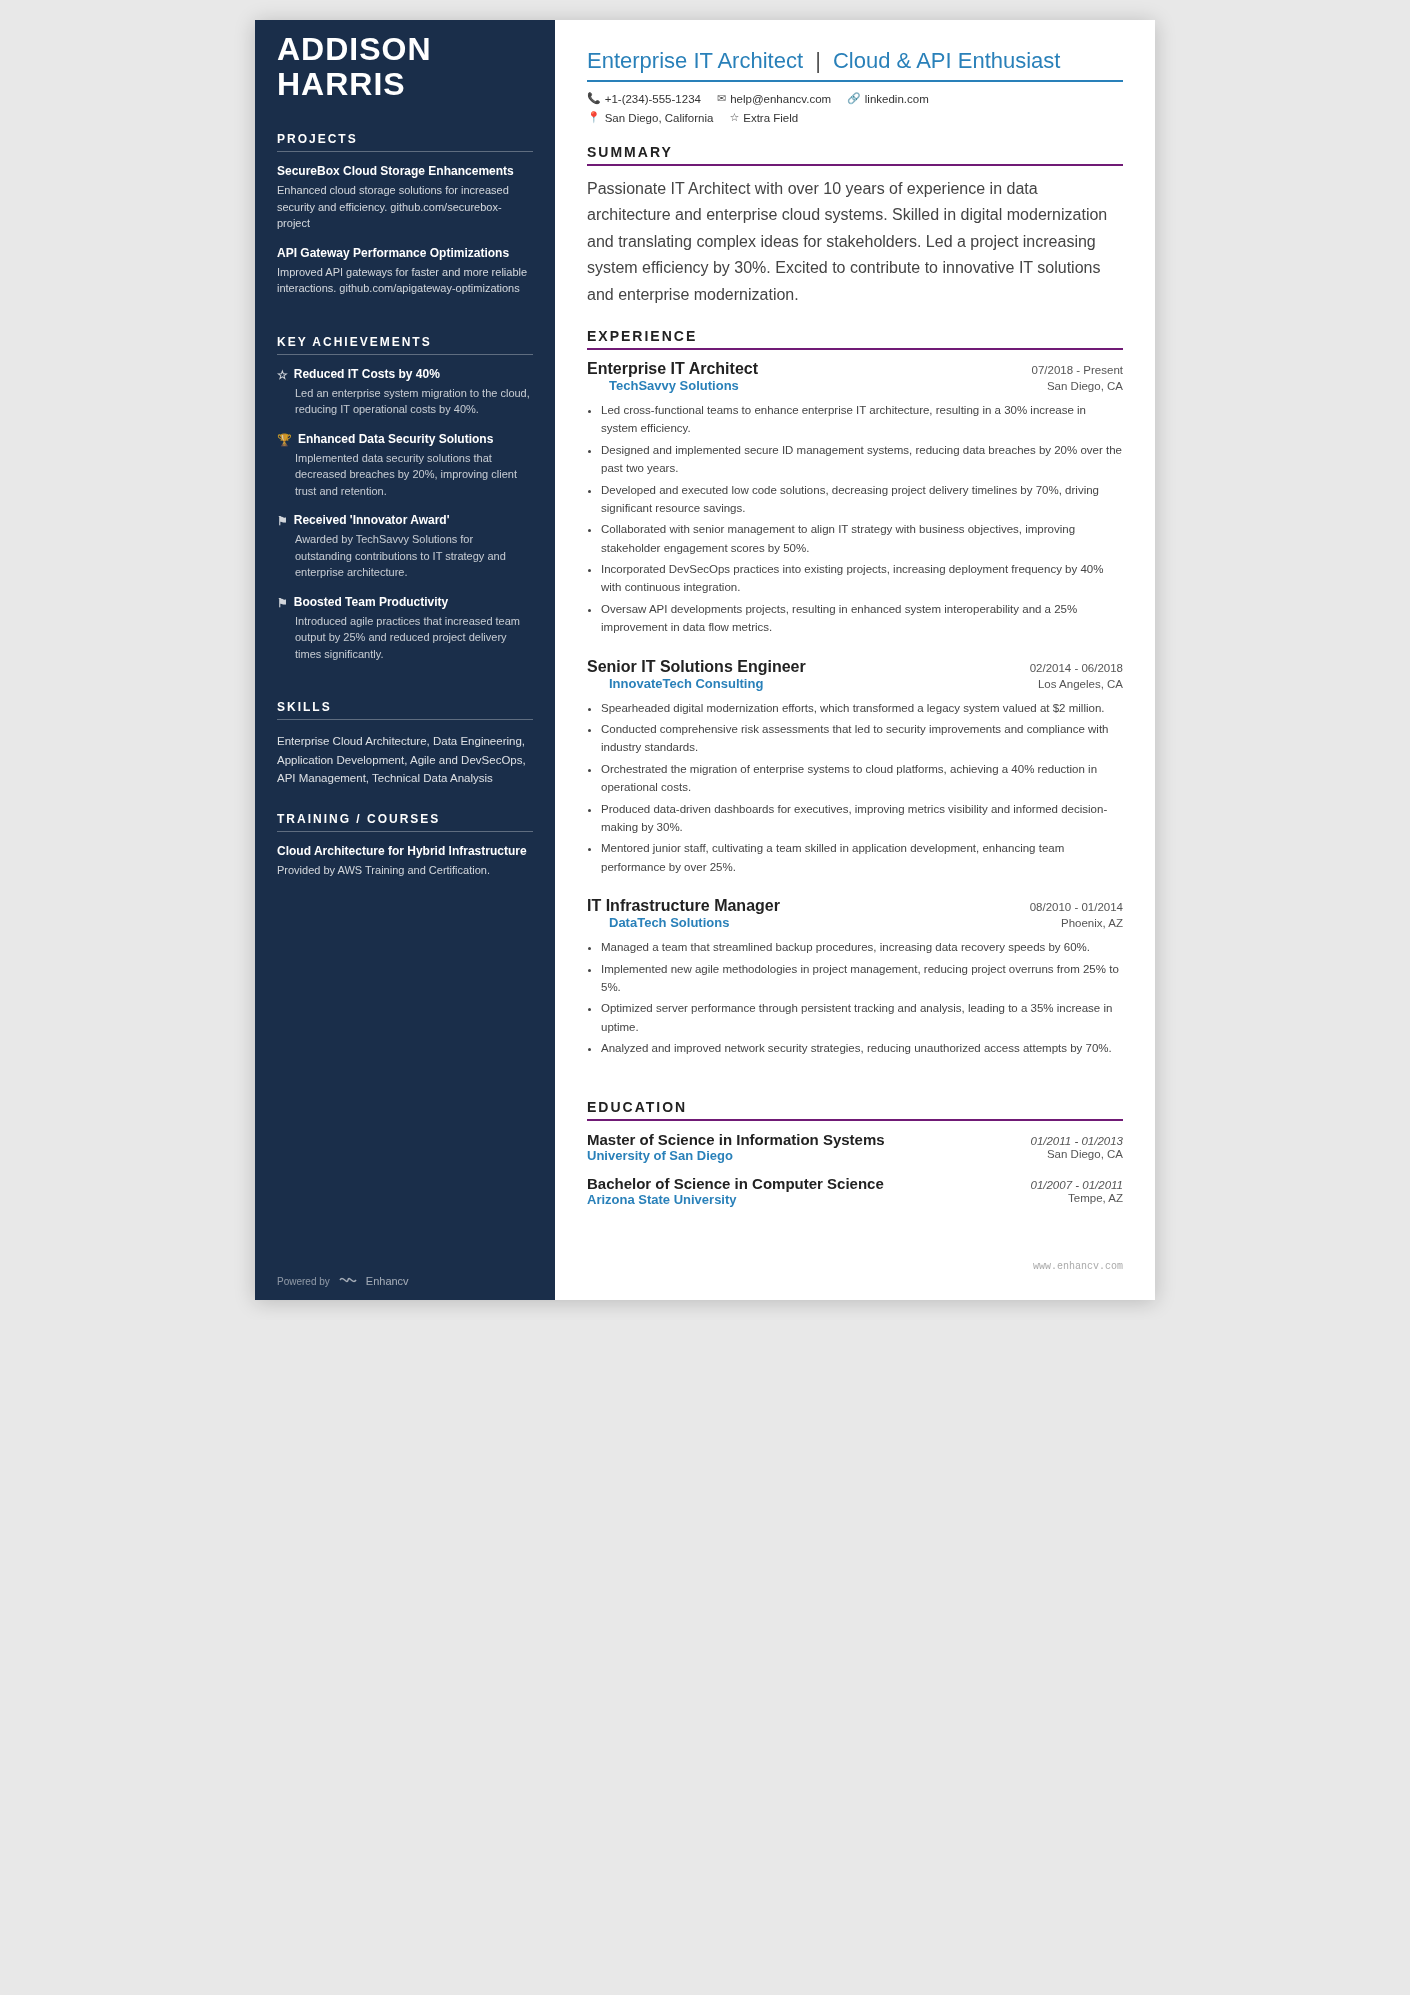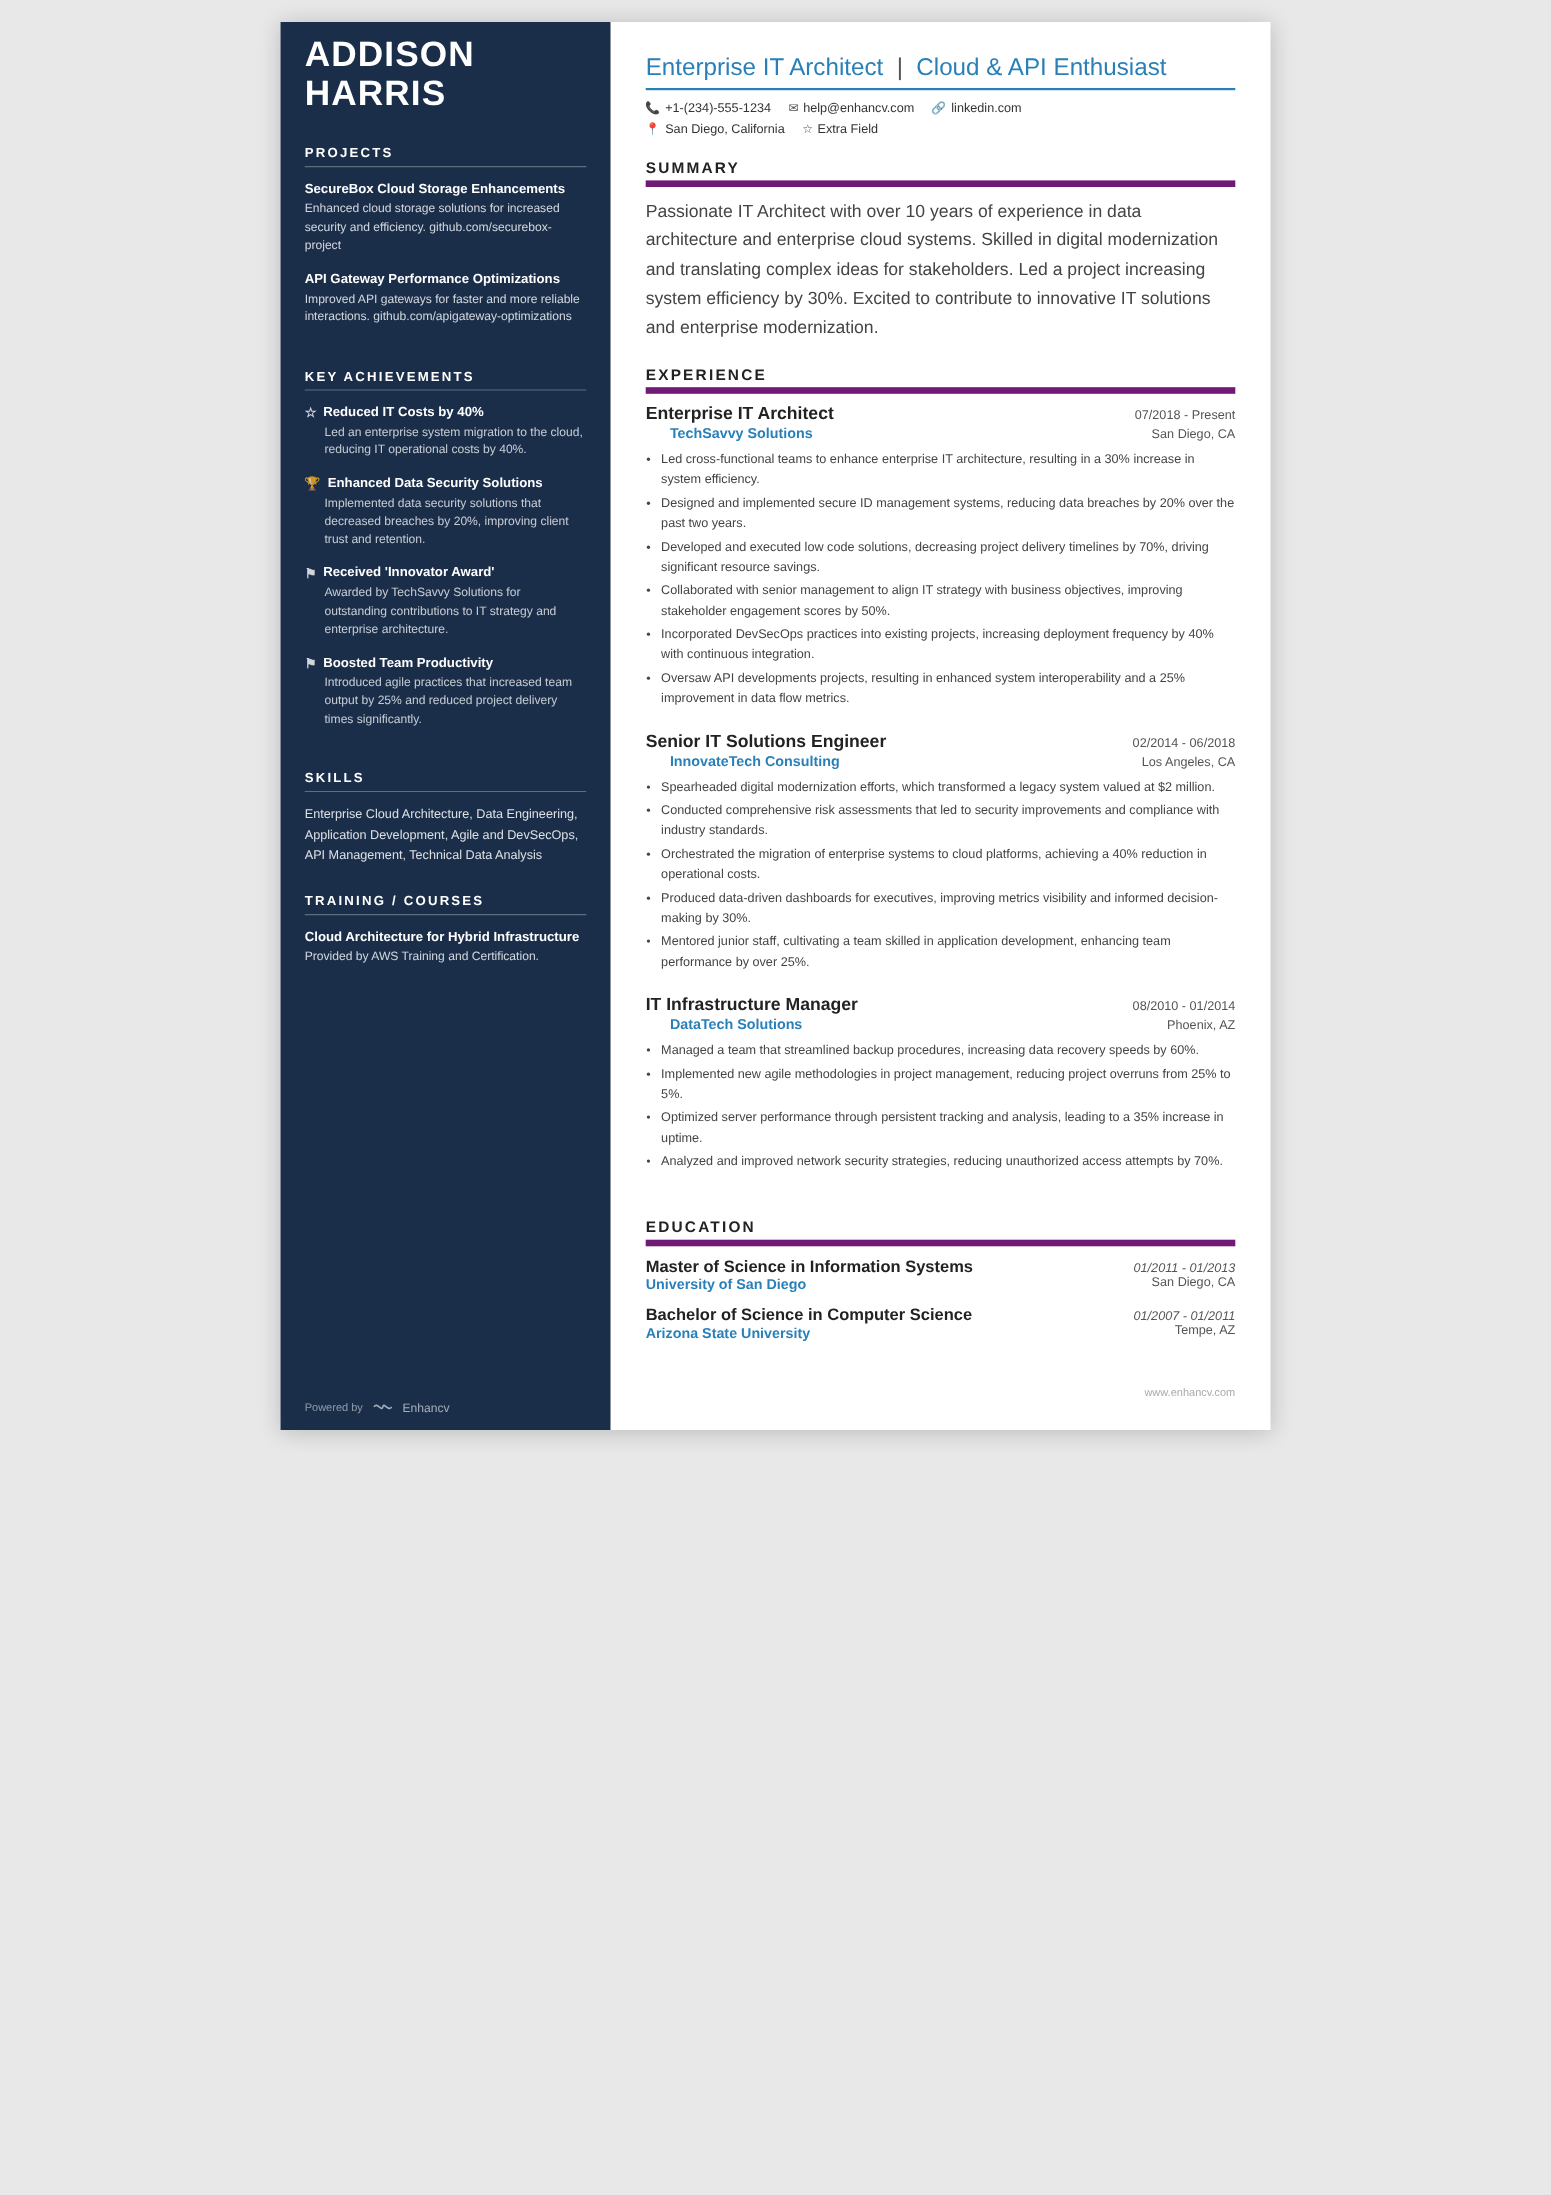--- a/index.html
+++ b/index.html
@@ -154,21 +154,21 @@
     .contact-icon {
       color: #555;
       font-size: 11px;
     }
     .section-title {
       font-size: 14px;
       font-weight: 700;
       text-transform: uppercase;
       letter-spacing: 2px;
       color: #222;
-      border-bottom: 6px solid #701a75;
+      border-bottom: 2px solid #701a75;
       padding-bottom: 4px;
       margin-bottom: 10px;
       margin-top: 20px;
     }
     .summary-text {
       font-size: 16px;
       color: #444;
       line-height: 1.65;
     }
     .exp-item {
@@ -244,20 +244,21 @@
     .edu-school-line {
       display: flex;
       justify-content: space-between;
     }
     .main-footer {
       margin-top: auto;
       padding-top: 20px;
       text-align: right;
       font-size: 10px;
       color: #aaa;
+      font-family: Liberation Mono, monospace;
     }
     .first-section-title {
       margin-top: 14px;
     }
   </style>
 </head>
 <body>
 
 <div class="resume-page">
 

